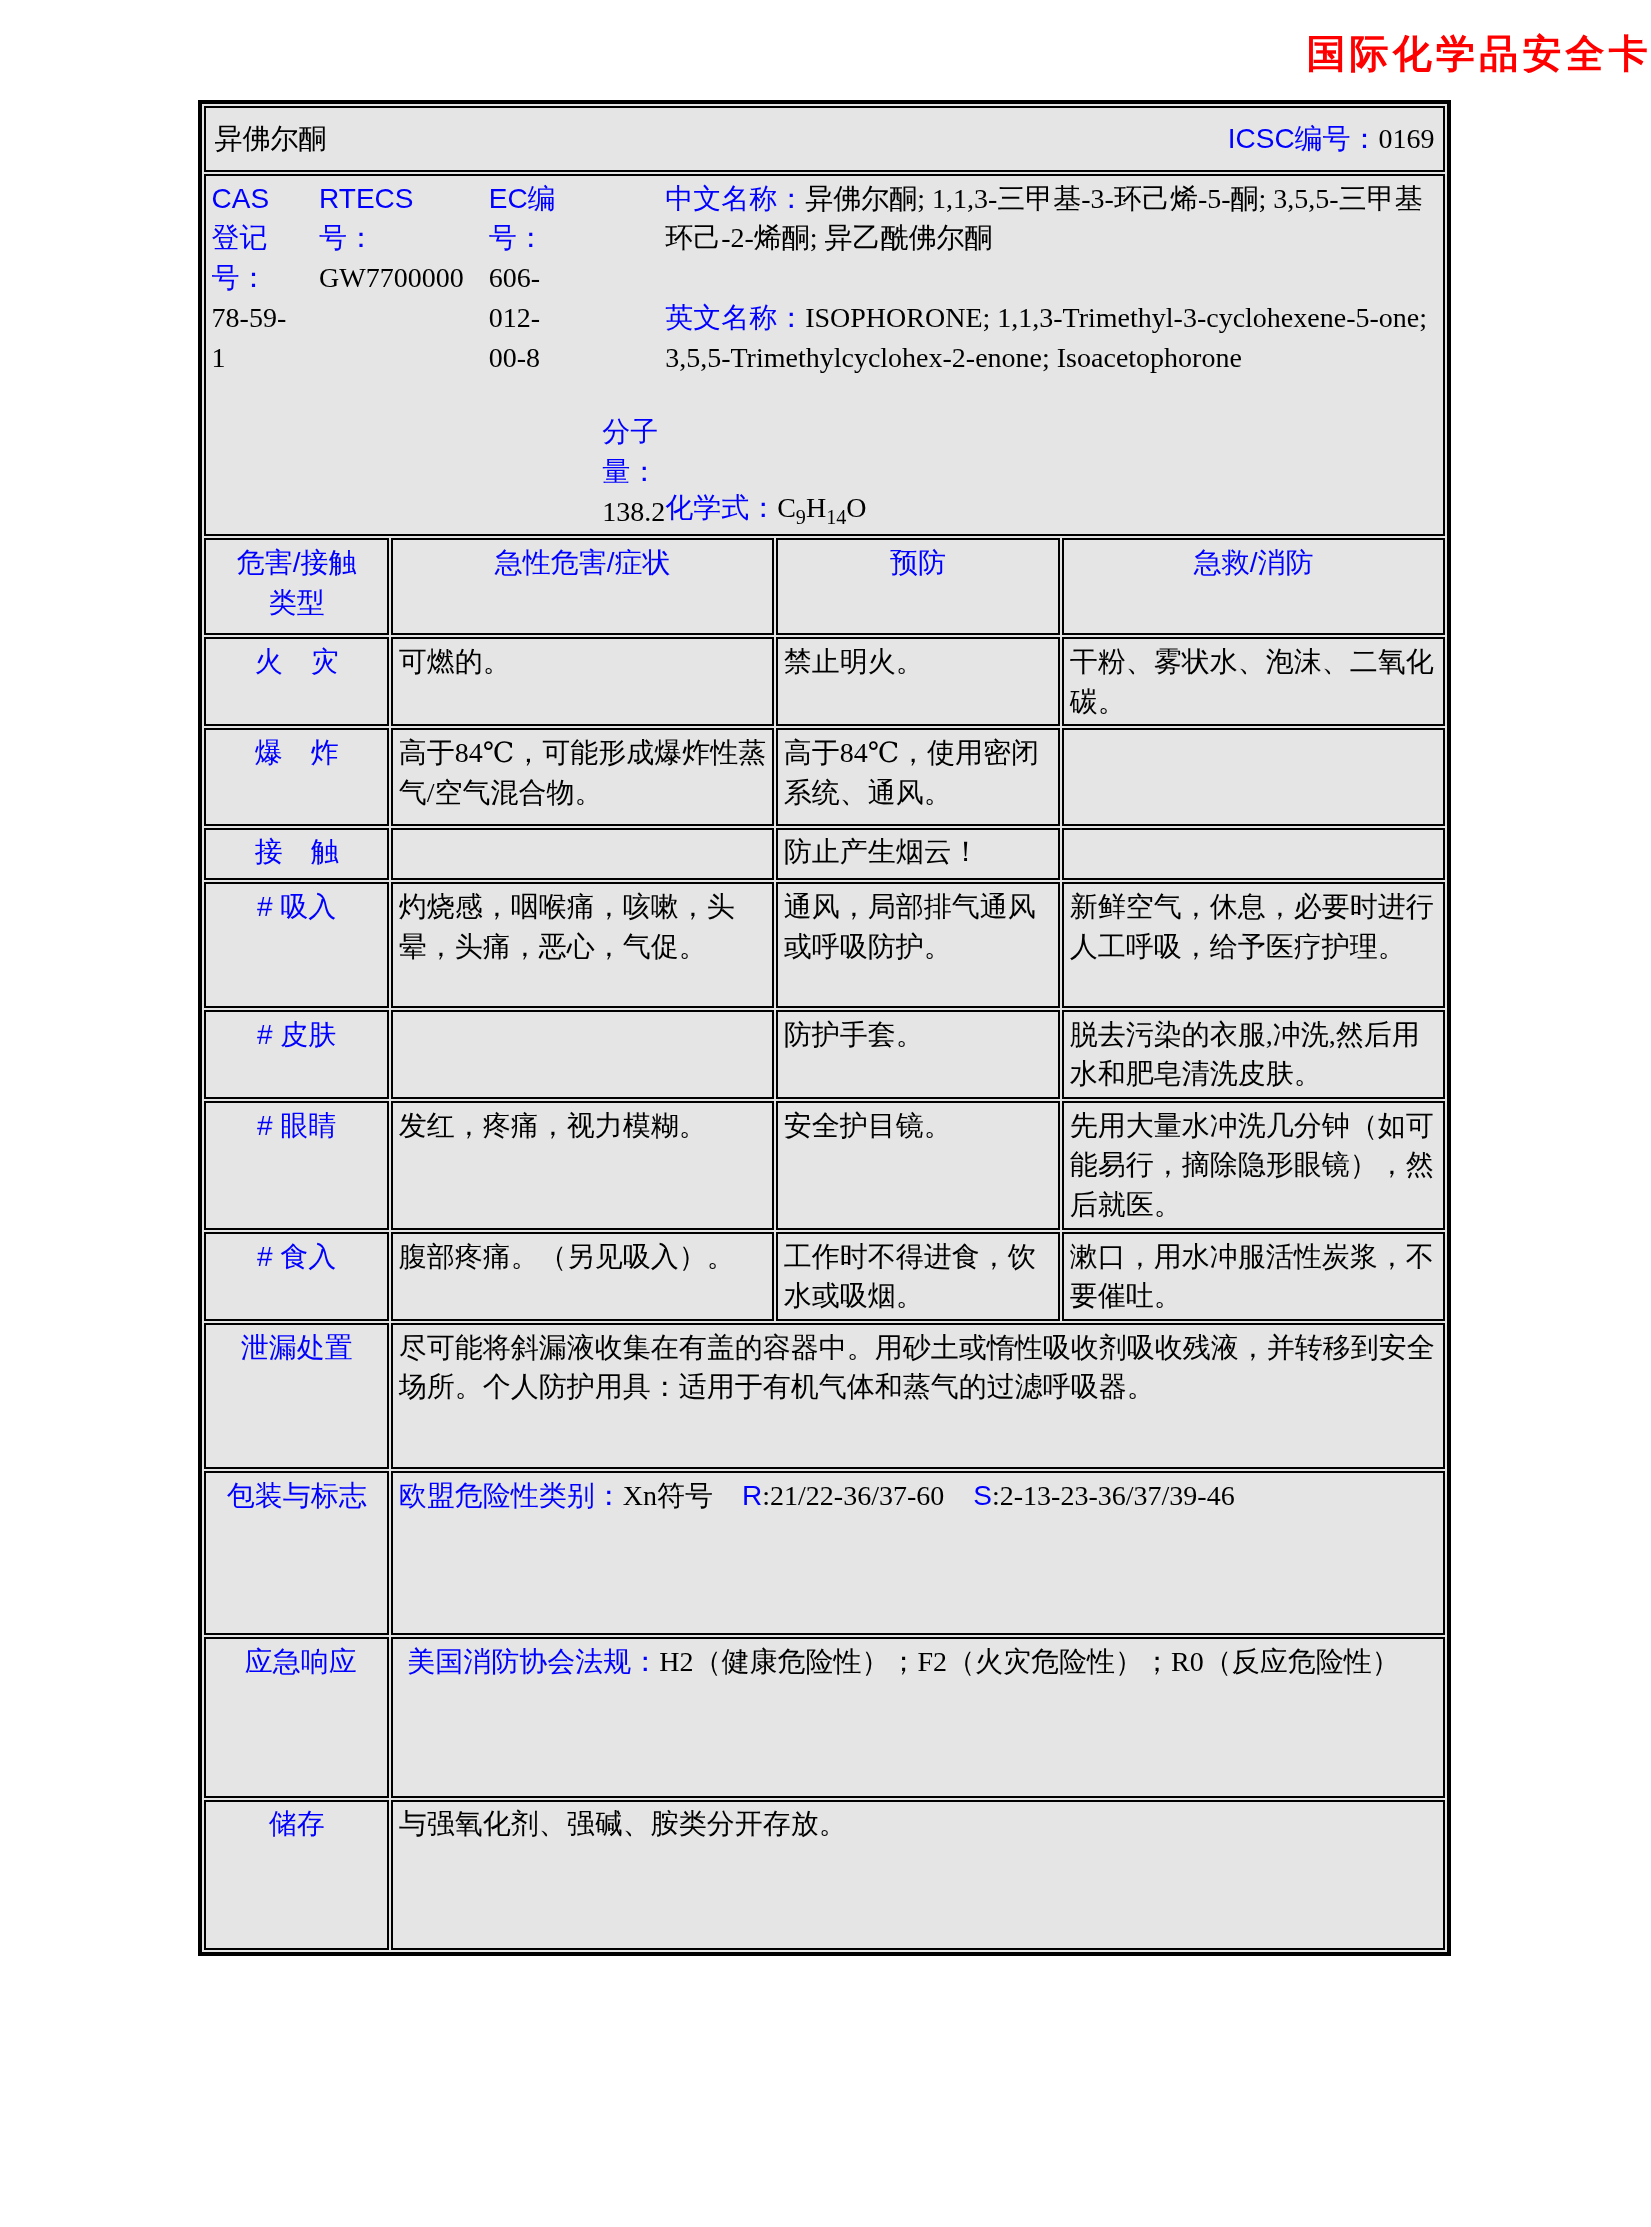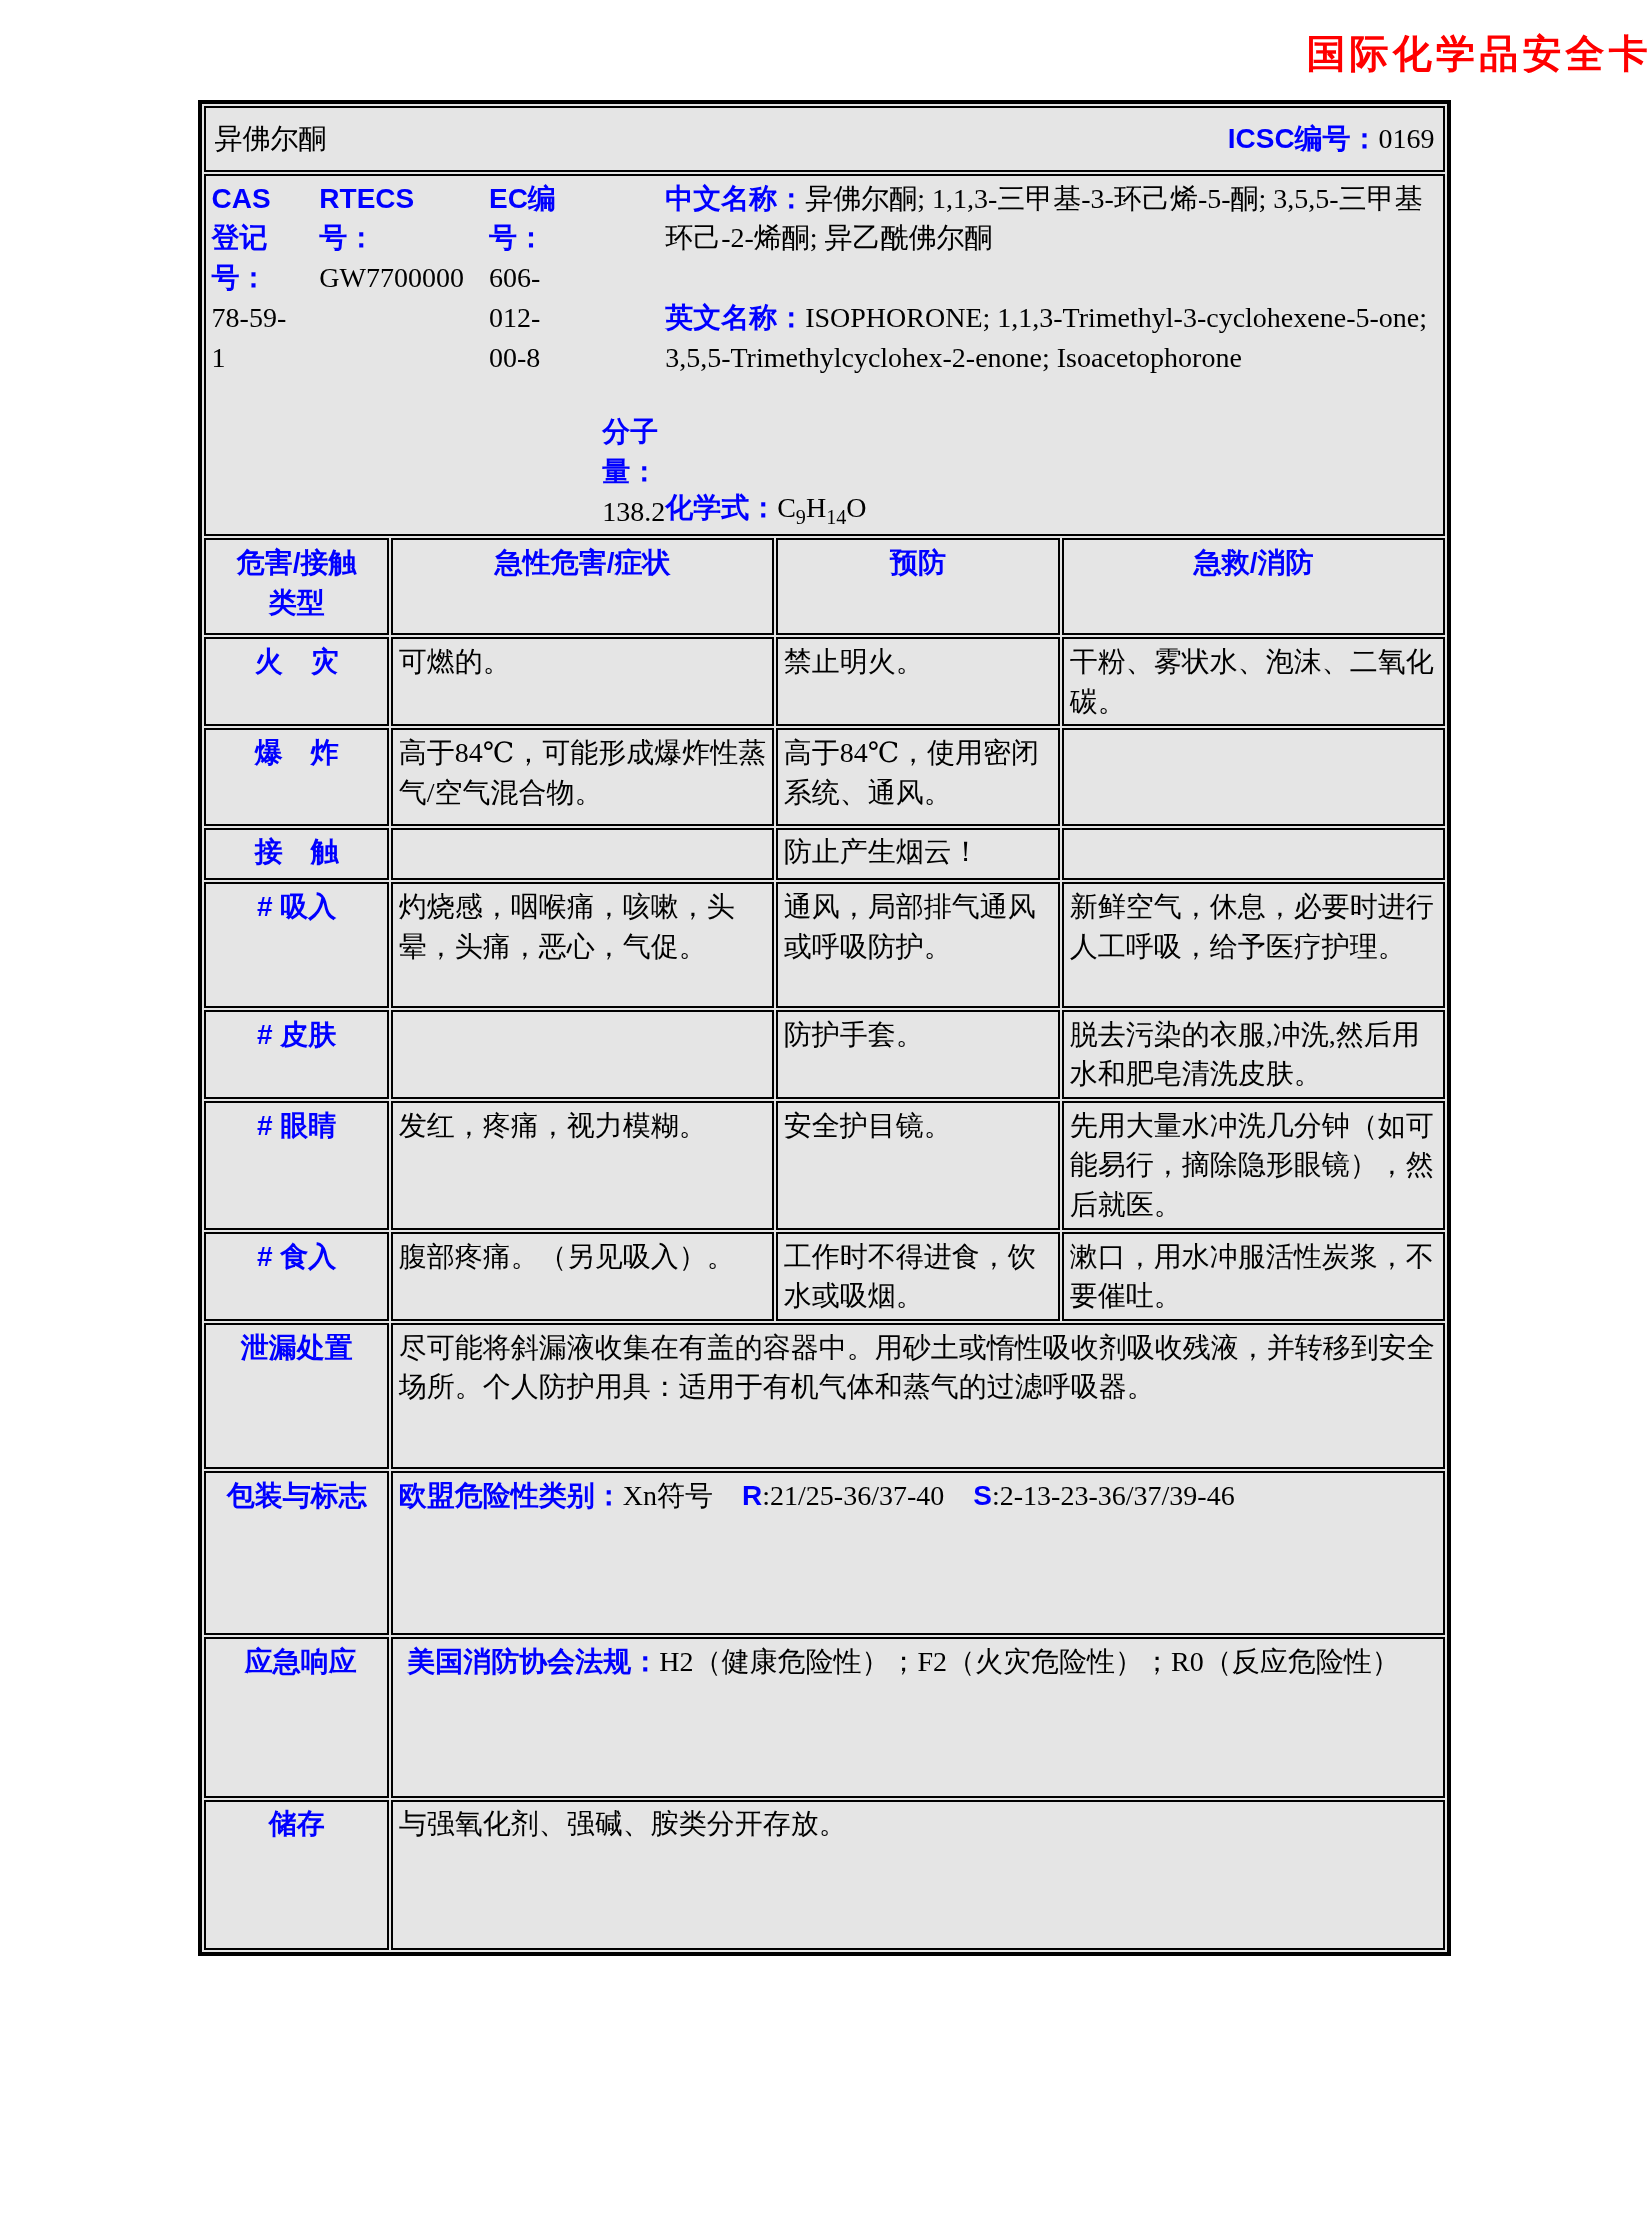--- a/index.html
+++ b/index.html
@@ -36,21 +36,21 @@
   table.card td {
     border: 2.1px solid #000;
     vertical-align: top;
     padding: 2.8px 5.6px;
     font-size: 28px;
     line-height: 1.42;
     overflow: hidden;
   }
   .blue {
     color: #0000ff;
-    font-weight: 700;
+    font-weight: 400;
     font-family: "Liberation Sans", "DejaVu Sans", sans-serif;
   }
   .val { color: #000; font-weight: 400; }
 
   
   td.name-row { height: 56px; }
   .name-row-flex {
     display: flex;
     justify-content: space-between;
     align-items: center;
@@ -225,21 +225,21 @@
   </tr>
 
   <tr class="r-spill">
     <td class="label-cell blue">泄漏处置</td>
     <td colspan="3" class="body-cell wide-cell">尽可能将斜漏液收集在有盖的容器中。用砂土或惰性吸收剂吸收残液，并转移到安全场所。个人防护用具：适用于有机气体和蒸气的过滤呼吸器。</td>
   </tr>
 
   <tr class="r-pack">
     <td class="label-cell blue">包装与标志</td>
     <td colspan="3" class="body-cell wide-cell">
-      <span class="blue">欧盟危险性类别：</span><span class="val">Xn符号</span><span class="blue gap-left">R</span><span class="val">:21/25-36/37-40</span><span class="blue gap-left">S</span><span class="val">:2-13-23-36/37/39-46</span>
+      <span class="blue">欧盟危险性类别：</span><span class="val">Xn符号</span><span class="blue gap-left">R</span><span class="val">:21/22-36/37-60</span><span class="blue gap-left">S</span><span class="val">:2-13-23-36/37/39-46</span>
     </td>
   </tr>
 
   <tr class="r-emerg">
     <td class="label-cell blue">应急响应</td>
     <td colspan="3" class="body-cell wide-cell">
       <span class="blue">美国消防协会法规：</span><span class="val">H2（健康危险性）；F2（火灾危险性）；R0（反应危险性）</span>
     </td>
   </tr>
 

